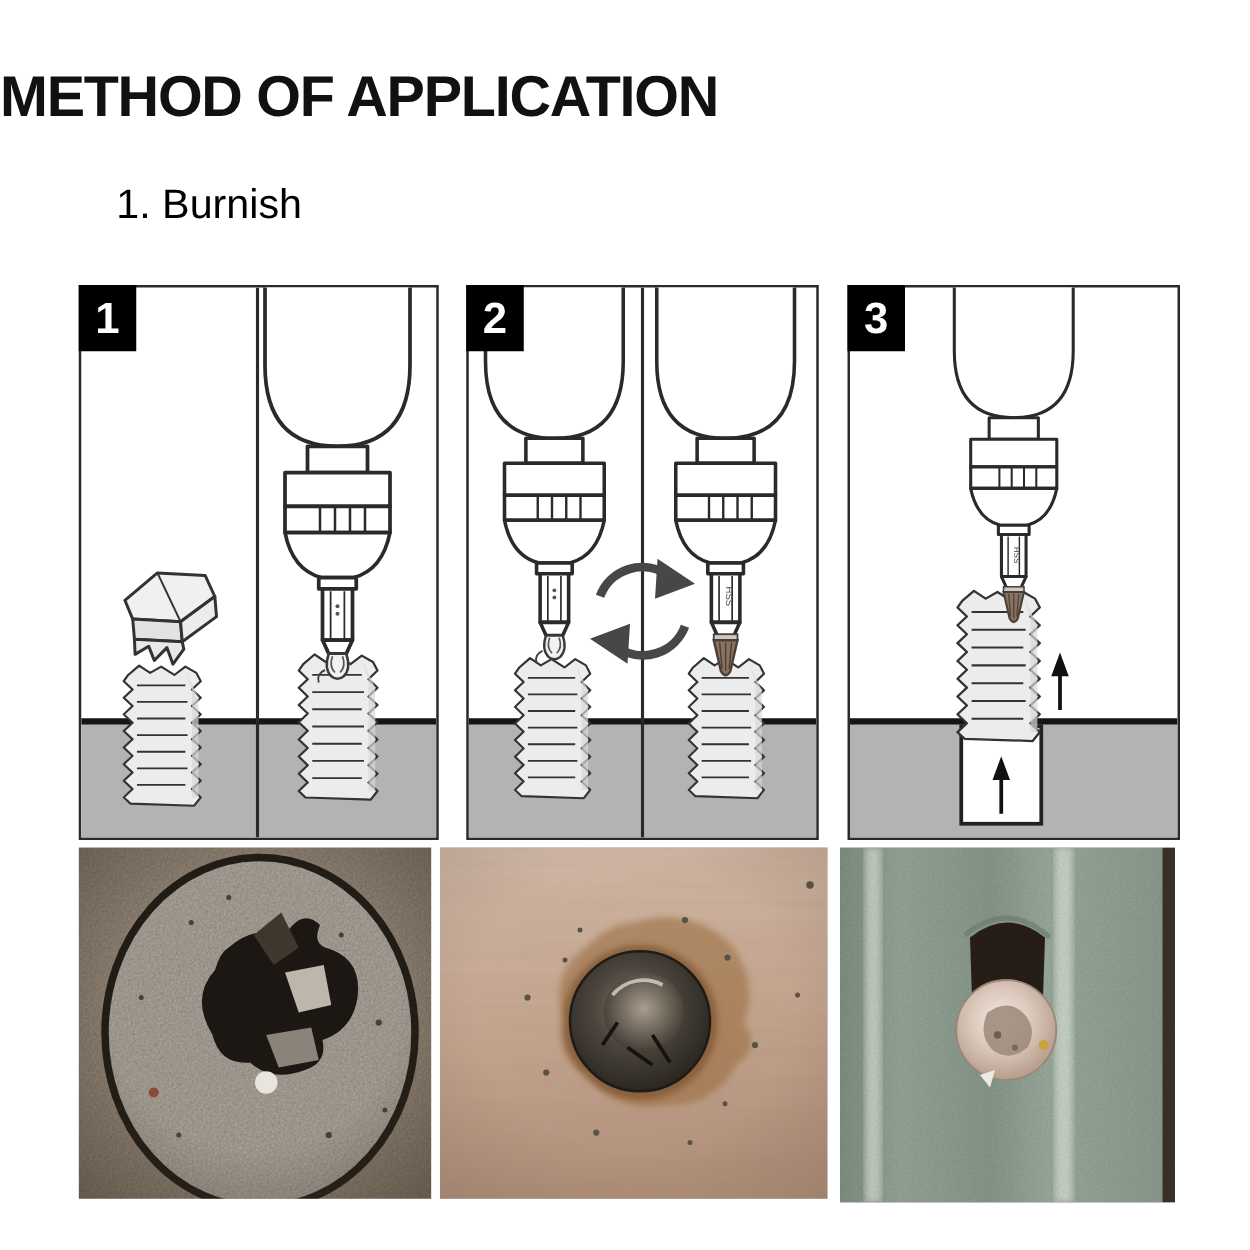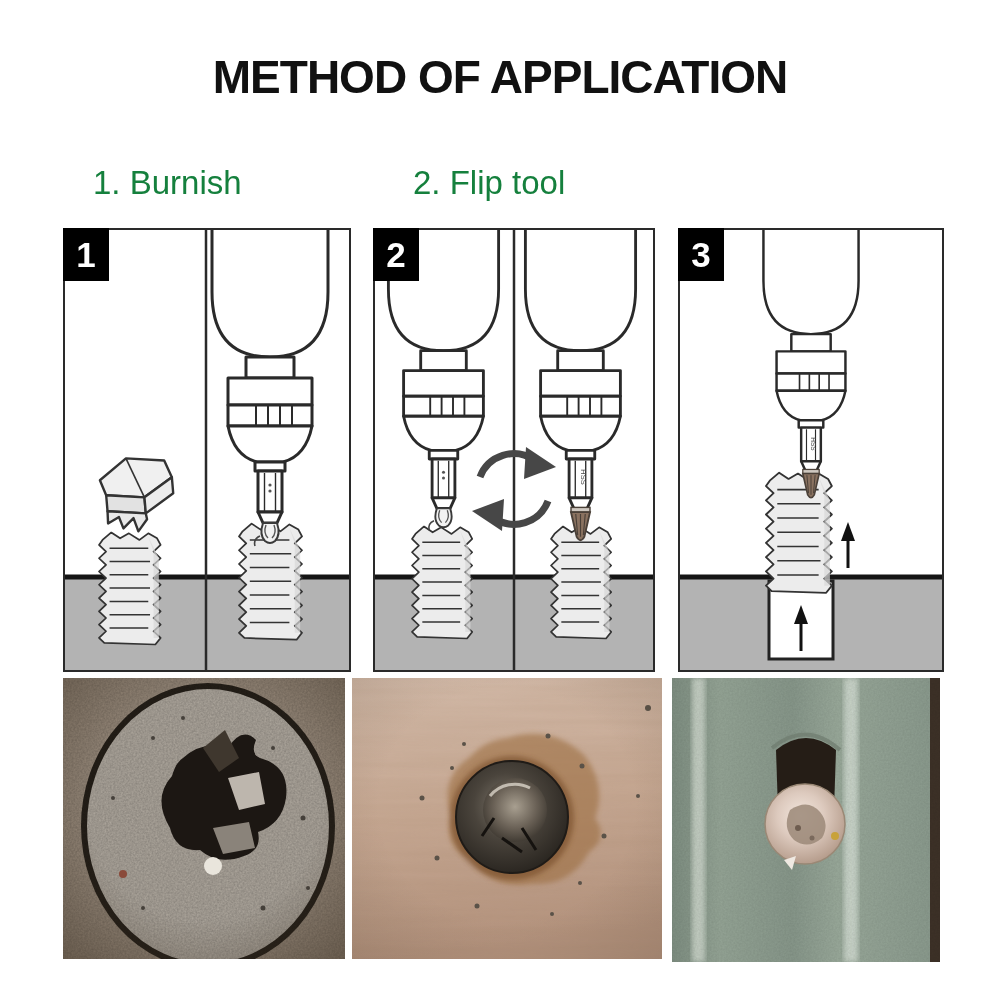--- a/index.html
+++ b/index.html
@@ -1,20 +1,20 @@
 <!DOCTYPE html>
 <html><head>
 <meta charset="utf-8">
 <style>
   html,body{margin:0;padding:0;background:#ffffff;}
   .canvas{position:relative;width:1000px;height:1000px;background:#ffffff;
           font-family:"Liberation Sans",sans-serif;overflow:hidden;}
-  .title{position:absolute;top:50px;left:0;width:1000px;text-align:center;
+  .title{position:absolute;top:50px;left:0;width:1000px;text-align:left;
          font-size:46px;font-weight:bold;letter-spacing:-1px;color:#111;margin:0;}
-  .step-label{position:absolute;top:164px;font-size:33px;color:#15803d;white-space:nowrap;}
+  .step-label{position:absolute;top:144px;font-size:33px;color:#000000;white-space:nowrap;}
   .panel{position:absolute;top:228px;height:440px;border:2px solid #2a2a2a;background:#fff;}
   .panel svg{display:block;}
   .badge{position:absolute;top:-2px;left:-2px;width:46px;height:53px;background:#000;
          color:#fff;font-weight:bold;font-size:35px;display:flex;align-items:center;
          justify-content:center;}
   .photo{position:absolute;top:678px;height:281px;overflow:hidden;background:#999;}
   .photo svg{display:block;}
   .defs-holder{position:absolute;width:0;height:0;overflow:hidden;}
 </style>
 </head>
@@ -120,21 +120,20 @@
       </filter>
       <filter id="fSoft">
           <feGaussianBlur stdDeviation="2.5"></feGaussianBlur>
         </filter>
     </defs>
   </svg>
 
   <h1 class="title">METHOD OF APPLICATION</h1>
 
   <div class="step-label" style="left:93px">1. Burnish</div>
-  <div class="step-label" style="left:413px">2. Flip tool</div>
 
   <div class="panel" style="left:63px;width:284px">
     <svg width="284" height="440" viewBox="0 0 284 440">
       <rect x="0" y="349" width="284" height="91" fill="#b3b3b3"></rect>
       <line x1="0" y1="347" x2="284" y2="347" stroke="#151515" stroke-width="5"></line>
       <line x1="141" y1="0" x2="141" y2="440" stroke="#2a2a2a" stroke-width="2.5"></line>
       <use href="#screw" transform="translate(34,300) scale(0.88,0.83)"></use>
       <use href="#broken-head" transform="translate(14,224)"></use>
       <use href="#screw" transform="translate(174,291) scale(0.9,0.86)"></use>
       <use href="#drill-base" transform="translate(135,0)"></use>

